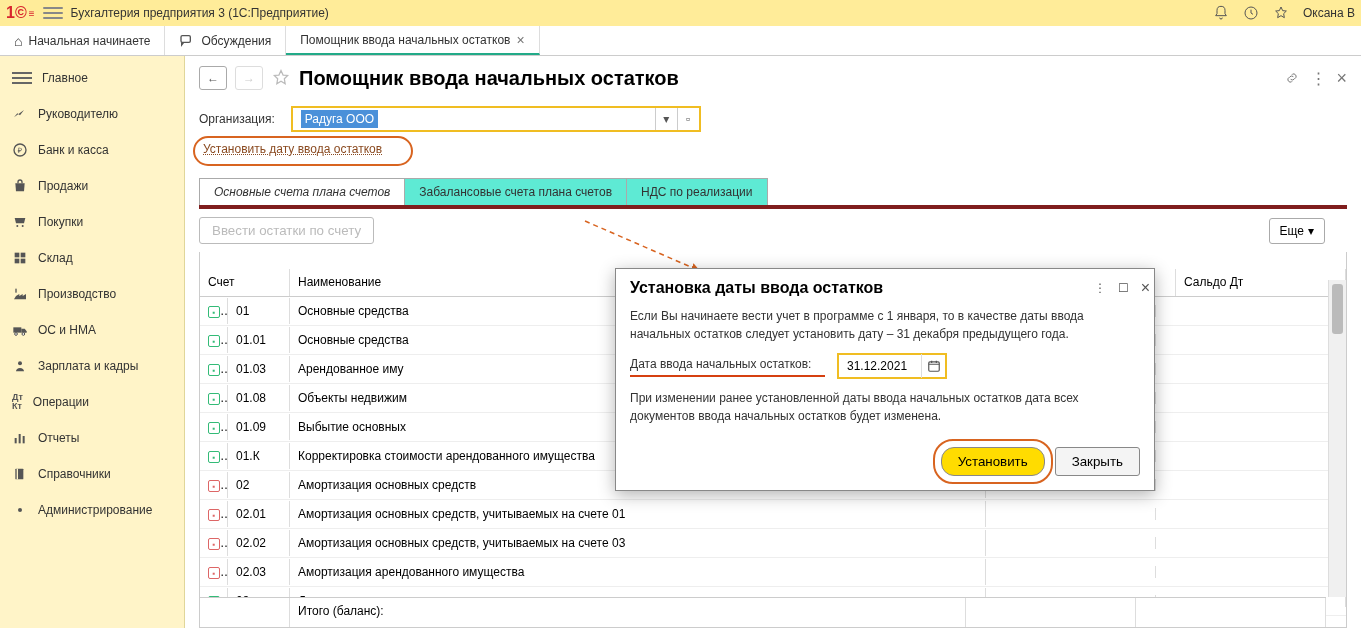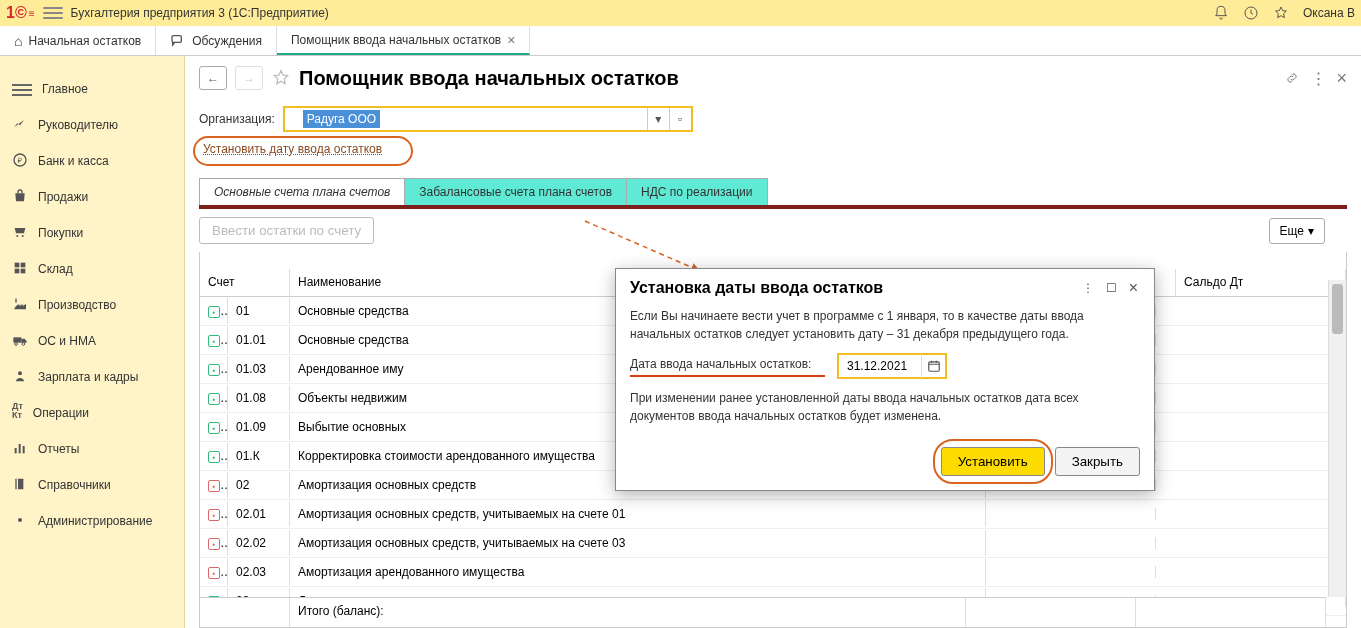--- a/index.html
+++ b/index.html
@@ -18,42 +18,42 @@
   
   .tabbar { height:30px; border-bottom:1px solid #ccc; display:flex; align-items:stretch;}
   .tab { display:flex; align-items:center; gap:6px; padding:0 14px; border-right:1px solid #ddd; cursor:pointer; color:#333;}
   .tab.active { border-bottom:2px solid #2a8; }
   .tab .close-x { color:#777; font-size:14px; cursor:pointer;}
   .home-icon { font-size:14px;}
 
   
   .main { display:flex; height: calc(628px - 26px - 30px);}
   .sidebar { width:185px; background:#fff4c8; border-right:1px solid #e0d69a; padding-top:4px;}
-  .side-item { display:flex; align-items:flex-end; gap:10px; height:36px; padding:0 12px; color:#333; cursor:pointer;}
+  .side-item { display:flex; align-items:center; gap:10px; height:36px; padding:0 12px; color:#333; cursor:pointer;}
   .side-burger { width:20px; display:flex; flex-direction:column; gap:3px;}
   .side-burger span { height:2px; background:#666;}
   .side-ic { width:16px; height:16px; fill:#555; stroke:#555; stroke-width:0;}
 
   
   .content { flex:1; padding:10px 14px 0 14px; display:flex; flex-direction:column; position:relative; min-width:0;}
   .headrow { display:flex; align-items:center; gap:8px;}
   .navbtn { width:28px; height:24px; border:1px solid #aaa; border-radius:3px; background:#fff; display:flex; align-items:center; justify-content:center; cursor:pointer; color:#555;}
   .navbtn.disabled { color:#ccc; border-color:#ddd;}
   .star-out { width:20px; height:20px; stroke:#bbb; fill:none; stroke-width:1.5;}
   .page-title { font-size:20px; font-weight:bold; color:#000;}
   .head-right { margin-left:auto; display:flex; align-items:center; gap:10px;}
   .head-ic { width:16px; height:16px; stroke:#777; fill:none; stroke-width:1.5;}
   .dots { font-size:16px; color:#777; cursor:pointer;}
   .close-page { font-size:18px; color:#777; cursor:pointer;}
 
   
-  .orgrow { display:flex; align-items:center; gap:8px; margin-top:16px;}
+  .orgrow { display:flex; align-items:center; gap:16px; margin-top:16px;}
   .org-label { color:#333;}
   .org-field { border:2px solid #f0bd22; height:26px; display:flex; align-items:center; width:410px;}
-  .org-val { background:#4a90d9; color:#fff; padding:2px 4px; margin-left:18px;}
+  .org-val { background:#4a90d9; color:#fff; padding:2px 4px; margin-left:8px;}
   .org-spacer { flex:1;}
   .mini-btn { width:22px; height:22px; border-left:1px solid #ccc; display:flex; align-items:center; justify-content:center; cursor:pointer; color:#555;}
 
   
   .datelink-wrap { margin-top:10px; position:relative; height:30px;}
   .datelink { color:#8a4a20; text-decoration:underline dotted; cursor:pointer; position:relative; z-index:2; padding:2px 4px;}
   .oval { position:absolute; left:-6px; top:-6px; width:220px; height:30px; border:2px solid #d86420; border-radius:15px; z-index:1; pointer-events:none;}
 
   
   .intabs { display:flex; margin-top:6px;}
@@ -83,32 +83,32 @@
   .footer-row { display:flex; height:30px; border-top:1px solid #ccc; background:#fff; position:absolute; bottom:0; left:0; right:20px;}
   .footer-row .td { border-right:1px solid #ddd;}
   .scroll-v { position:absolute; right:0; top:28px; bottom:30px; width:18px; background:#f0f0f0; border-left:1px solid #ddd;}
   .scroll-thumb { position:absolute; left:3px; right:3px; top:4px; height:50px; background:#bbb; border-radius:3px;}
 
   
   svg.arrow { position:absolute; left:245px; top:135px; width:280px; height:90px; pointer-events:none; z-index:5;}
 
   
   .dialog { position:absolute; left:430px; top:212px; width:540px; background:#fff; border:1px solid #888; box-shadow:0 4px 16px rgba(0,0,0,.3); z-index:10;}
-  .dlg-head { display:flex; align-items:center; padding:10px 16px 6px 14px;}
+  .dlg-head { display:flex; align-items:center; padding:10px 4px 6px 14px;}
   .dlg-title { font-size:16px; font-weight:bold;}
   .dlg-head-r { margin-left:auto; display:flex; align-items:center; gap:12px; color:#555;}
   .dlg-body { padding:4px 14px 12px 14px; color:#333; font-size:12px; line-height:1.5;}
   .dlg-row { margin-top:10px; display:flex; align-items:center; gap:12px;}
   .date-box { border:2px solid #f0bd22; display:flex; align-items:center; height:26px;}
   .date-inp { border:none; padding:4px 8px; width:82px; font-size:12px;}
   .date-cal { width:24px; height:24px; display:flex; align-items:center; justify-content:center; cursor:pointer; border-left:1px solid #ddd;}
   .underline-red { height:2px; background:#d64010; width:195px; margin-top:2px;}
   .dlg-foot { display:flex; justify-content:flex-end; gap:10px; padding:10px 14px 14px;}
   .btn { border:1px solid #888; border-radius:3px; padding:6px 16px; cursor:pointer; background:#f4f4f4;}
-  .btn.primary { background:#ffdc00; border-color:#888; font-weight:normal;}
+  .btn.primary { background:#ffdc00; border-color:#888; font-weight:normal;border-radius:13px;}
   .btn-oval-wrap { position:relative; display:inline-block;}
   .btn-oval { position:absolute; left:-8px; top:-8px; right:-8px; bottom:-8px; border:2px solid #d86420; border-radius:20px; pointer-events:none;}
 </style>
 </head>
 <body>
 
 <div class="titlebar">
   <div class="logo">1©<span style="font-size:10px">≡</span></div>
   <div class="burger-top">
       <span></span>
@@ -128,21 +128,21 @@
     <svg class="ic" viewBox="0 0 24 24">
         <path d="M12 3l2.5 5.5L20 9l-4 4 1 6-5-3-5 3 1-6-4-4 5.5-.5z"></path>
       </svg>
     <span class="user-name">Оксана В</span>
   </div>
 </div>
 
 <div class="tabbar">
   <div class="tab">
     <span class="home-icon">⌂</span>
-    <span>Начальная остатков</span>
+    <span>Начальная начинаете</span>
   </div>
   <div class="tab">
     <svg width="16" height="16" viewBox="0 0 24 24" fill="none" stroke="#555" stroke-width="2">
         <rect x="3" y="4" width="14" height="10" rx="2"></rect>
         <path d="M7 14l-3 4v-4"></path>
       </svg>
     <span>Обсуждения</span>
   </div>
   <div class="tab active">
     <span>Помощник ввода начальных остатков</span>

